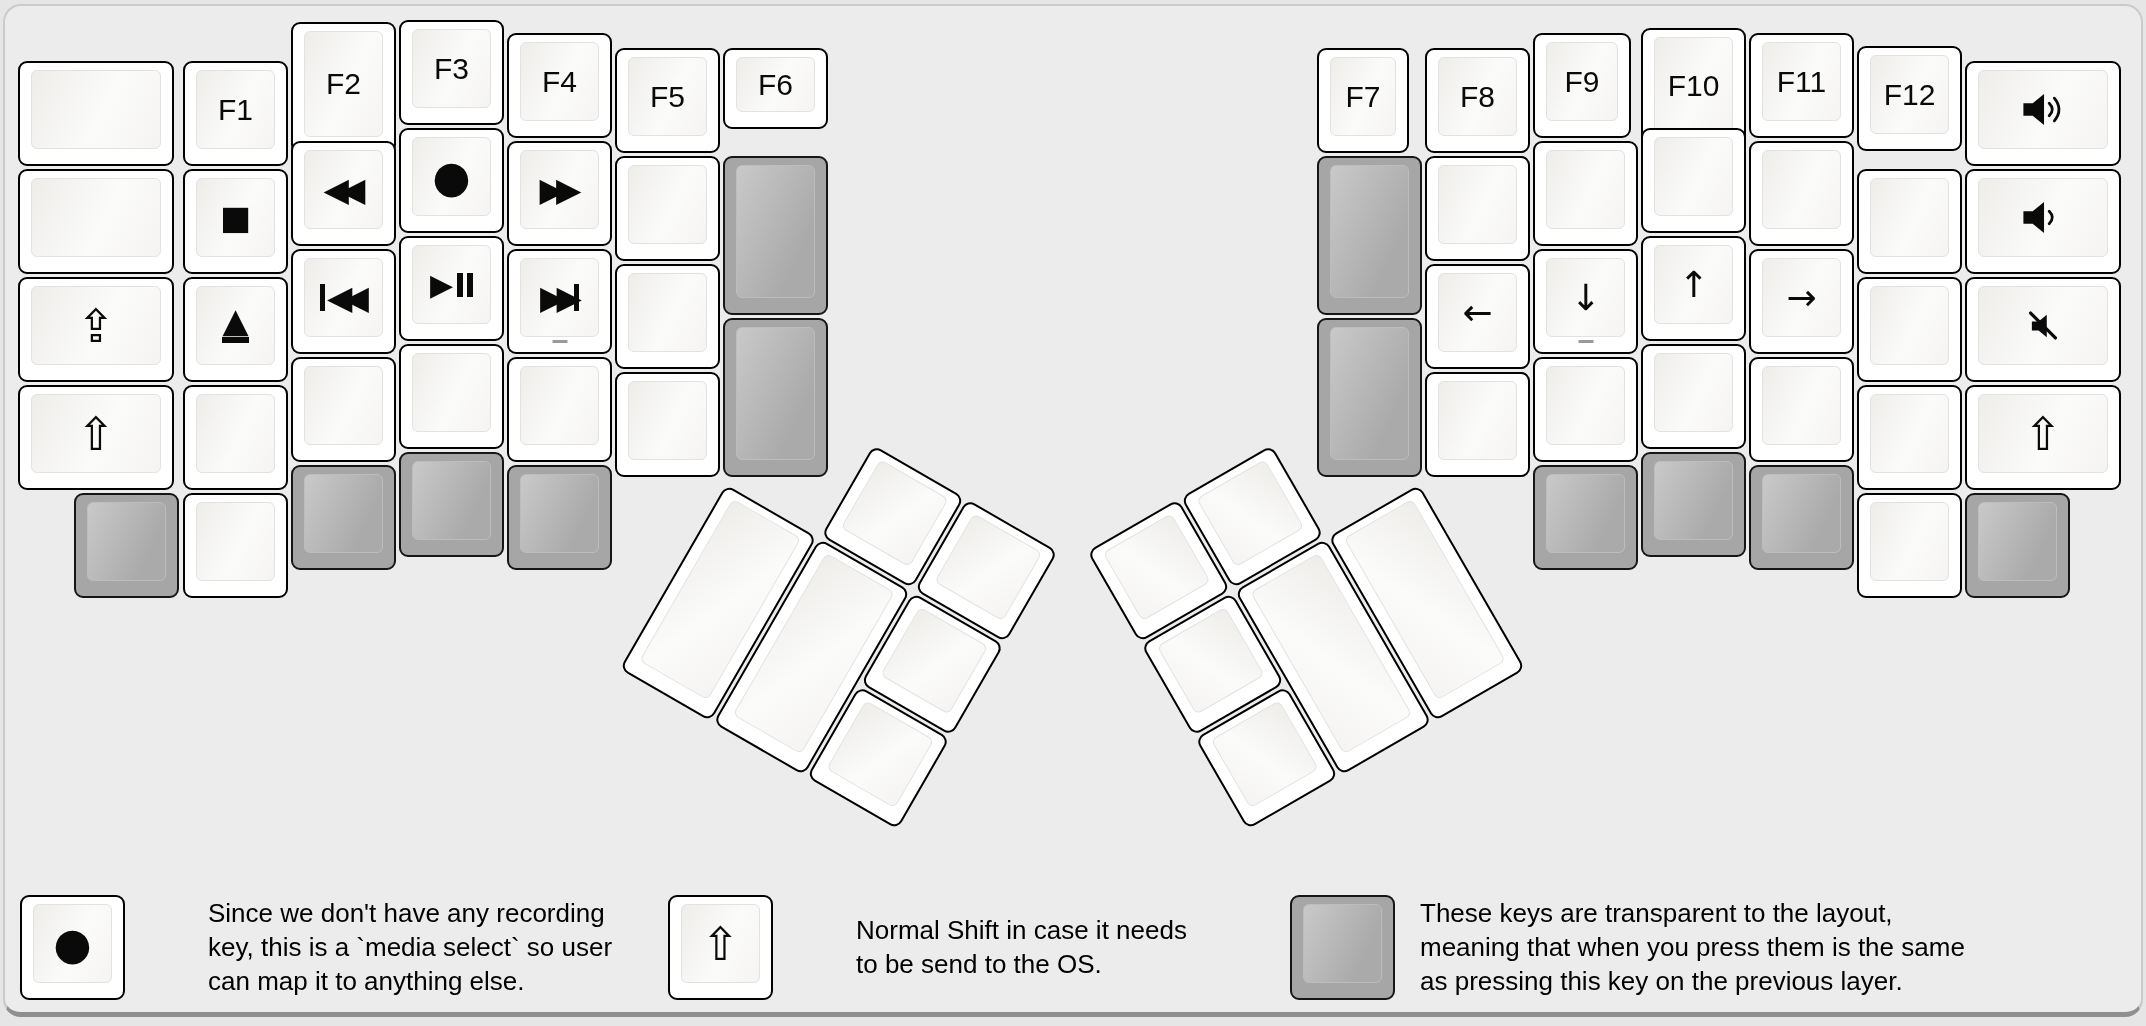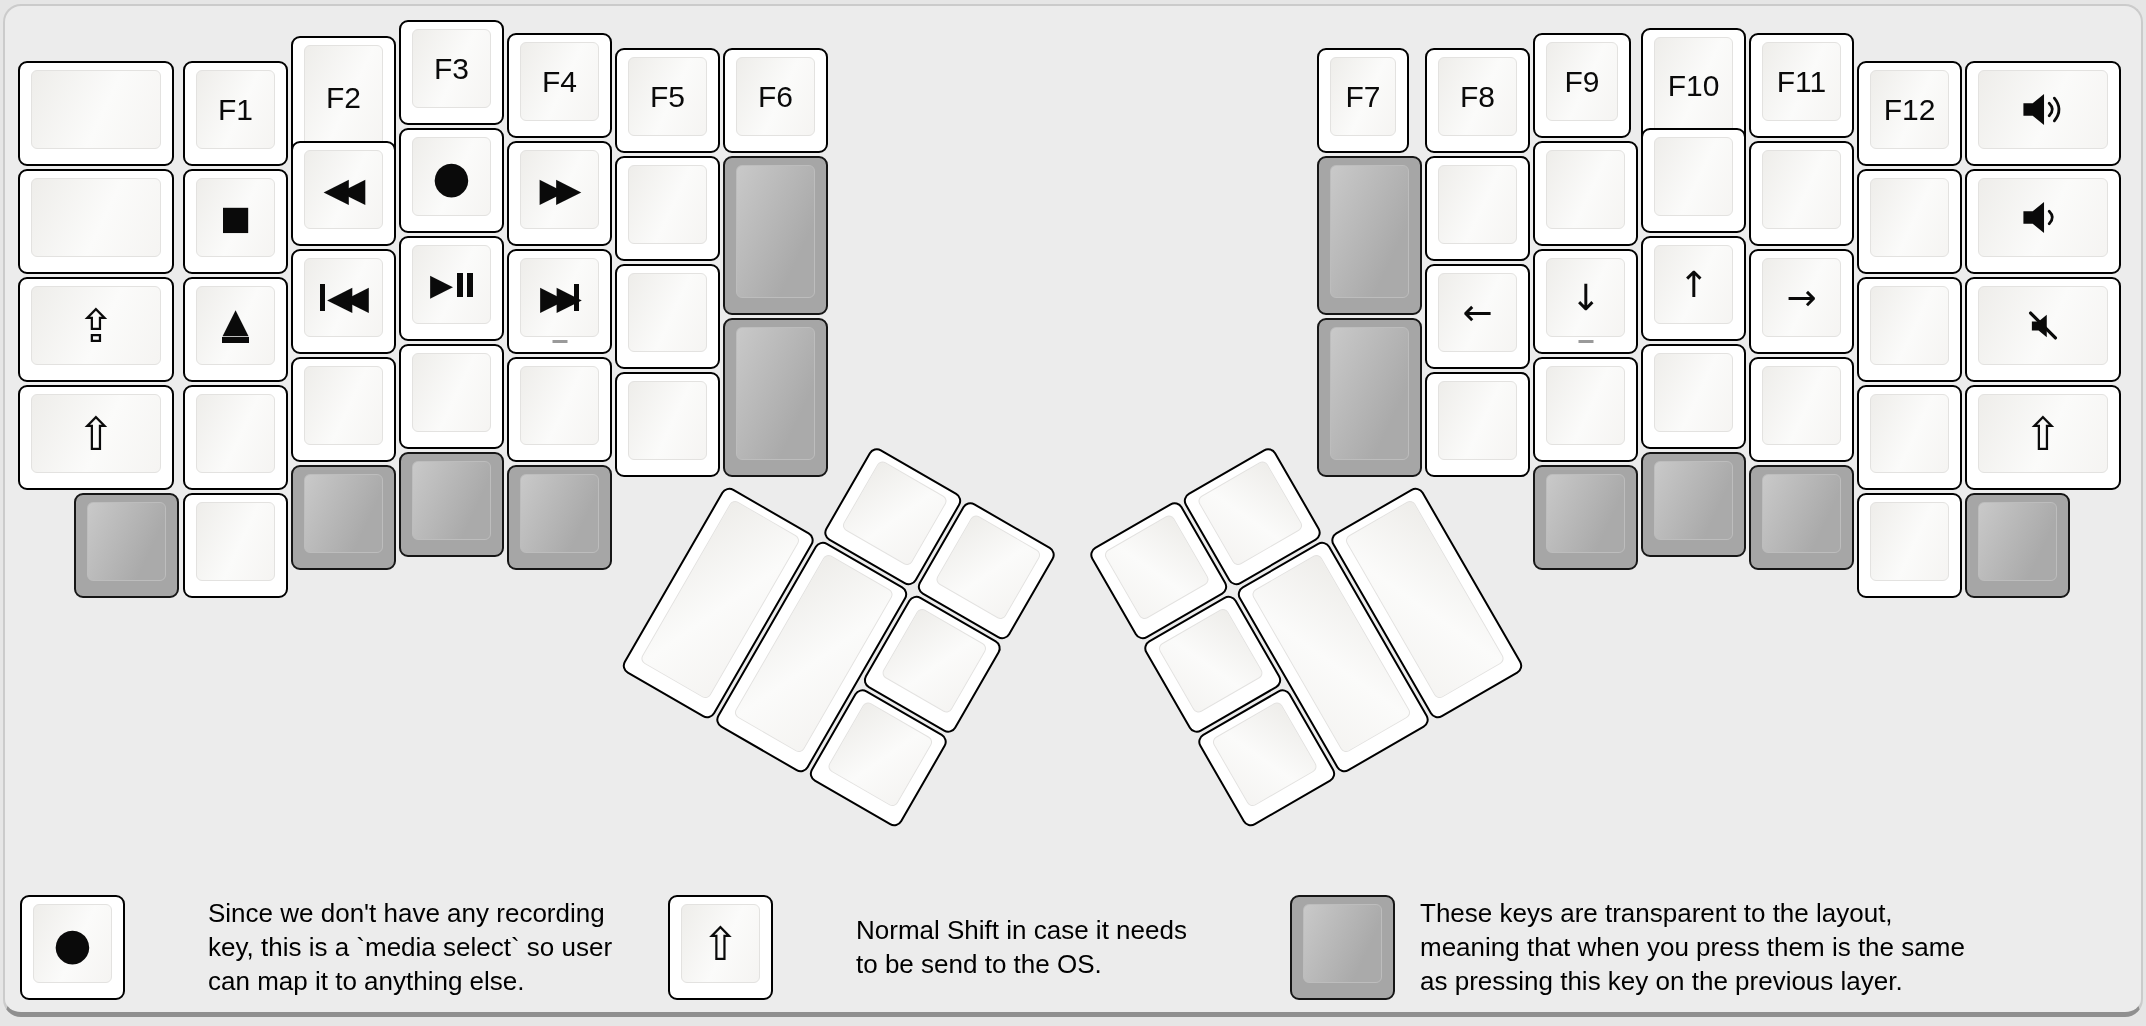--- a/index.html
+++ b/index.html
@@ -75,21 +75,21 @@
         <div class="cap">
           <span class="ejwrap">
             <span class="sym ejtri">▲</span>
             <span class="ejbar"></span>
           </span>
         </div>
       </div>
       <div class="key" style="left: 183px; top: 385px; width: 105px; height: 105px;">
         <div class="cap"></div>
       </div>
-      <div class="key" style="left: 291px; top: 36px; width: 105px; height: 132px;">
+      <div class="key" style="left: 291px; top: 22px; width: 105px; height: 132px;">
         <div class="cap">
           <span class="flabel">F2</span>
         </div>
       </div>
       <div class="key" style="left: 291px; top: 141px; width: 105px; height: 105px;">
         <div class="cap">
           <span class="sym tri">◀◀</span>
         </div>
       </div>
       <div class="key" style="left: 291px; top: 249px; width: 105px; height: 105px;">
@@ -154,21 +154,21 @@
       </div>
       <div class="key" style="left: 615px; top: 156px; width: 105px; height: 105px;">
         <div class="cap"></div>
       </div>
       <div class="key" style="left: 615px; top: 264px; width: 105px; height: 105px;">
         <div class="cap"></div>
       </div>
       <div class="key" style="left: 615px; top: 372px; width: 105px; height: 105px;">
         <div class="cap"></div>
       </div>
-      <div class="key" style="left: 723px; top: 48px; width: 105px; height: 105px;">
+      <div class="key" style="left: 723px; top: 48px; width: 105px; height: 81px;">
         <div class="cap">
           <span class="flabel">F6</span>
         </div>
       </div>
       <div class="key gray" style="left: 723px; top: 156px; width: 105px; height: 159px;">
         <div class="cap"></div>
       </div>
       <div class="key gray" style="left: 723px; top: 318px; width: 105px; height: 159px;">
         <div class="cap"></div>
       </div>
@@ -256,21 +256,21 @@
         <div class="cap"></div>
       </div>
       <div class="key" style="left: 1749px; top: 249px; width: 105px; height: 105px;">
         <div class="cap">
           <span class="sym arr">→</span>
         </div>
       </div>
       <div class="key" style="left: 1749px; top: 357px; width: 105px; height: 105px;">
         <div class="cap"></div>
       </div>
-      <div class="key" style="left: 1857px; top: 61px; width: 105px; height: 105px;">
+      <div class="key" style="left: 1857px; top: 46px; width: 105px; height: 105px;">
         <div class="cap">
           <span class="flabel">F12</span>
         </div>
       </div>
       <div class="key" style="left: 1857px; top: 169px; width: 105px; height: 105px;">
         <div class="cap"></div>
       </div>
       <div class="key" style="left: 1857px; top: 277px; width: 105px; height: 105px;">
         <div class="cap"></div>
       </div>

